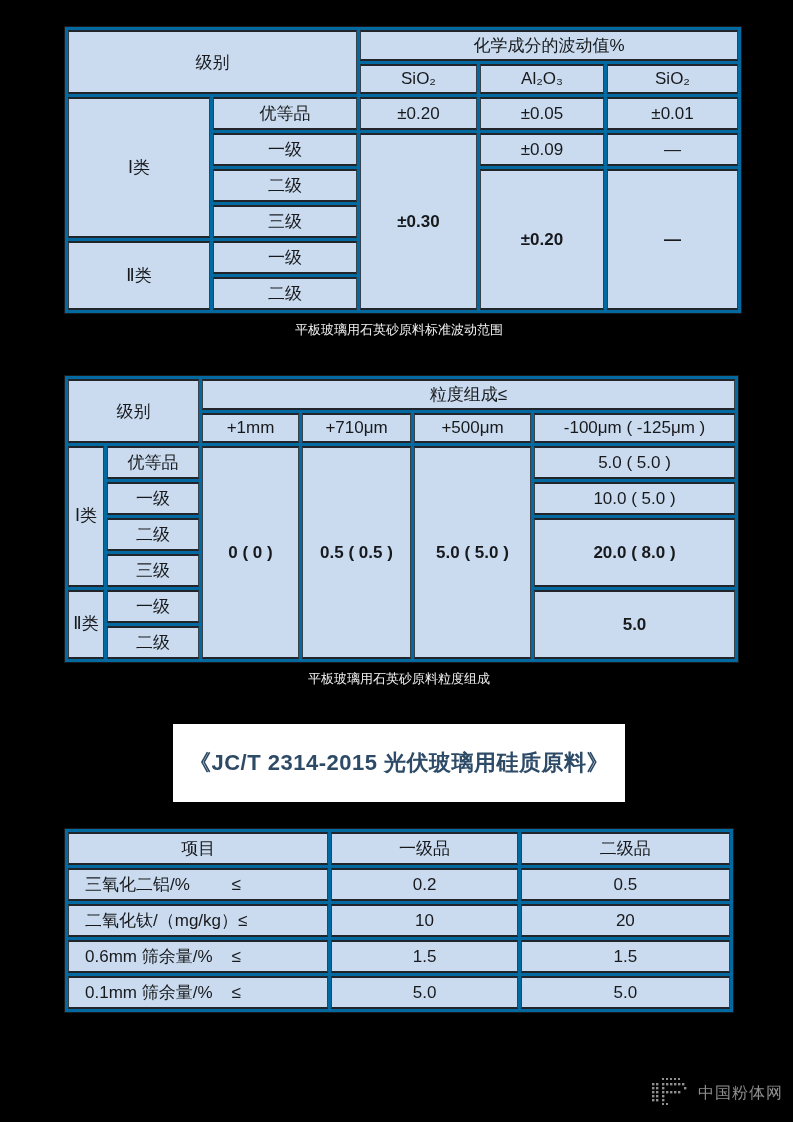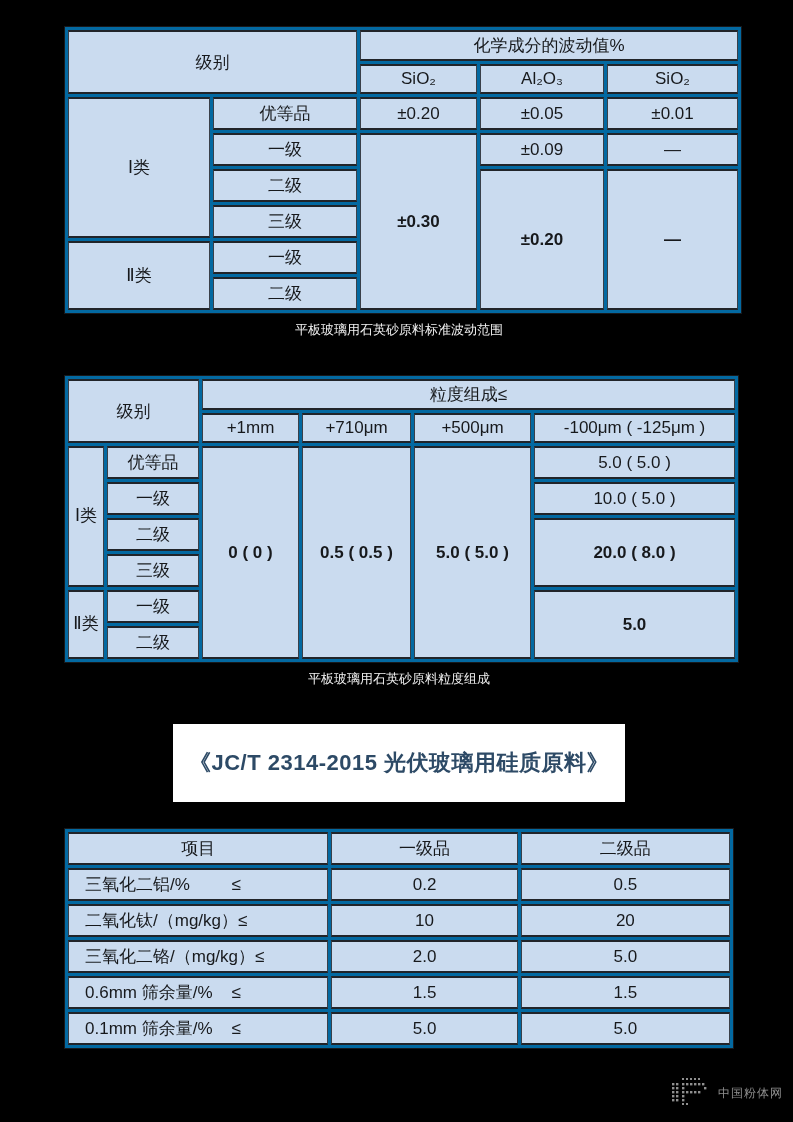--- a/index.html
+++ b/index.html
@@ -73,21 +73,21 @@
   .item-label{flex:1;text-align:left;padding-left:12px;}
   .item-op{width:92px;text-align:left;}
   .watermark{
     position:absolute;
     right:10px;
     bottom:14px;
     display:flex;
     align-items:center;
     gap:6px;
     color:#8f8f8f;
-    font-size:12px;
+    font-size:16px;
     letter-spacing:1px;
   }
   .t2{margin-top:36px;}
   .t1{margin-top:26px;}
   .t3{margin-top:26px;}
 </style>
 </head>
 <body>
 
 <div class="page">
@@ -221,30 +221,20 @@
     </tr>
     <tr>
       <td class="item-cell">
             <span class="item-flex">
               <span class="item-label">二氧化钛/（mg/kg）</span>
               <span class="item-op">≤</span>
             </span>
           </td>
       <td>10</td>
       <td>20</td>
-    </tr>
-    <tr>
-      <td class="item-cell">
-            <span class="item-flex">
-              <span class="item-label">三氧化二铬/（mg/kg）</span>
-              <span class="item-op">≤</span>
-            </span>
-          </td>
-      <td>2.0</td>
-      <td>5.0</td>
     </tr>
     <tr>
       <td class="item-cell">
             <span class="item-flex">
               <span class="item-label">0.6mm 筛余量/%</span>
               <span class="item-op">≤</span>
             </span>
           </td>
       <td>1.5</td>
       <td>1.5</td>

